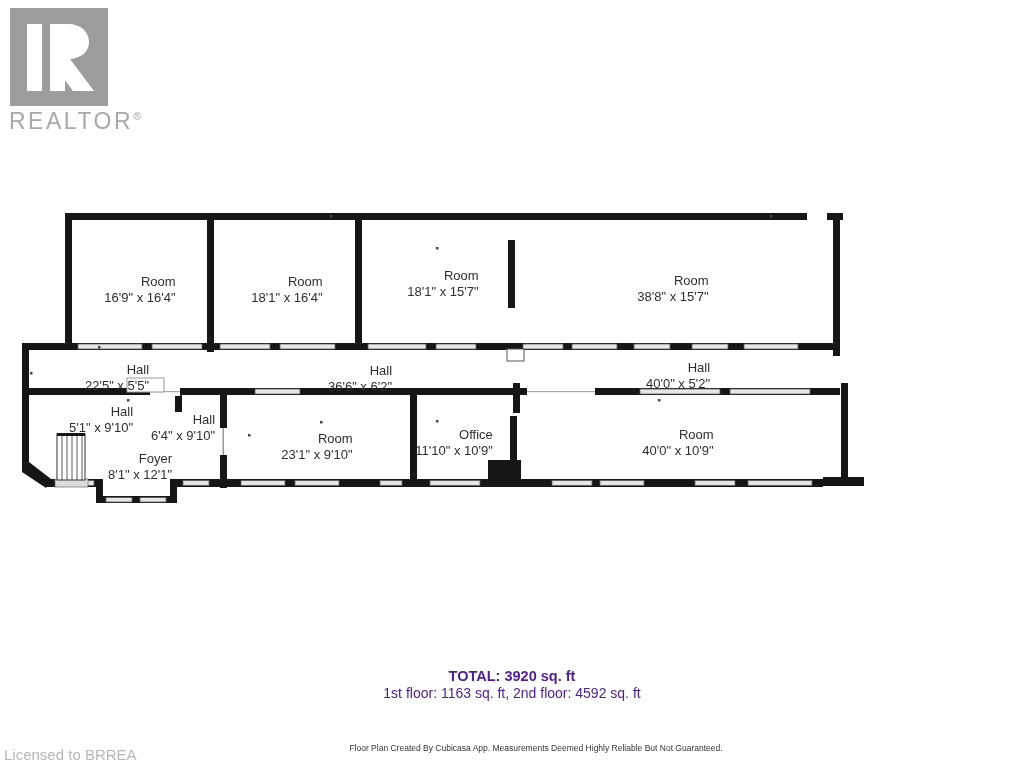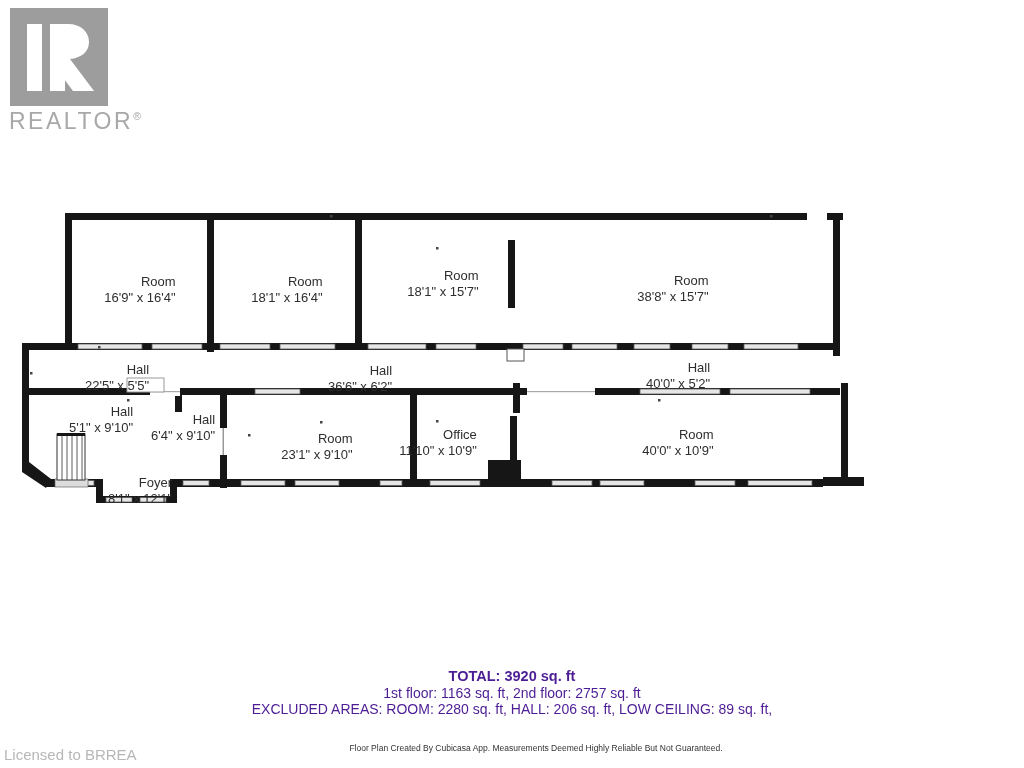--- a/index.html
+++ b/index.html
@@ -189,39 +189,38 @@
     <div>40'0" x 5'2"</div>
   </div>
   <div class="rlabel" style="left:101px;top:419px">
     <div>Hall</div>
     <div>5'1" x 9'10"</div>
   </div>
   <div class="rlabel" style="left:183px;top:427px">
     <div>Hall</div>
     <div>6'4" x 9'10"</div>
   </div>
-  <div class="rlabel" style="left:140px;top:490px">
+  <div class="rlabel" style="left:140px;top:466px">
     <div>Foyer</div>
     <div>8'1" x 12'1"</div>
   </div>
   <div class="rlabel" style="left:317px;top:446px">
     <div>Room</div>
     <div>23'1" x 9'10"</div>
   </div>
-  <div class="rlabel" style="left:438px;top:442px">
+  <div class="rlabel" style="left:454px;top:442px">
     <div>Office</div>
     <div>11'10" x 10'9"</div>
   </div>
   <div class="rlabel" style="left:678px;top:442px">
     <div>Room</div>
     <div>40'0" x 10'9"</div>
   </div>
 
   <div class="summary">
     <div class="total">TOTAL: 3920 sq. ft</div>
-    <div>1st floor: 1163 sq. ft, 2nd floor: 2757 sq. ft</div>
-    <div>EXCLUDED AREAS: ROOM: 2280 sq. ft, HALL: 206 sq. ft, LOW CEILING: 89 sq. ft,</div>
+    <div>1st floor: 1163 sq. ft, 2nd floor: 4592 sq. ft</div>
   </div>
   <div class="disclaimer">Floor Plan Created By Cubicasa App. Measurements Deemed Highly Reliable But Not Guaranteed.</div>
 
   <div class="licensed">Licensed to BRREA</div>
 
 </div>
 
 </body></html>

